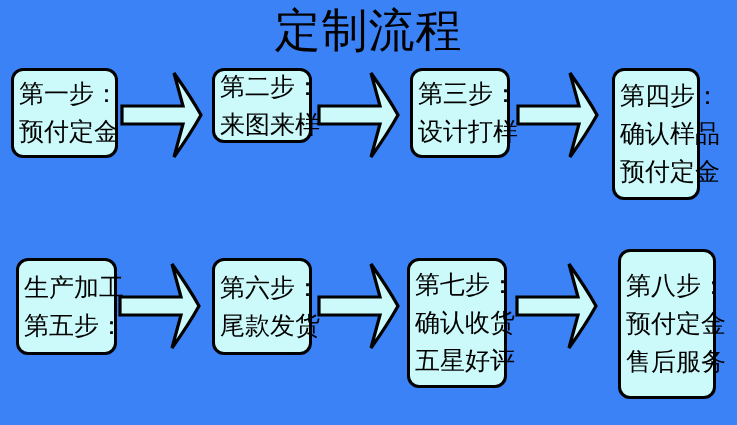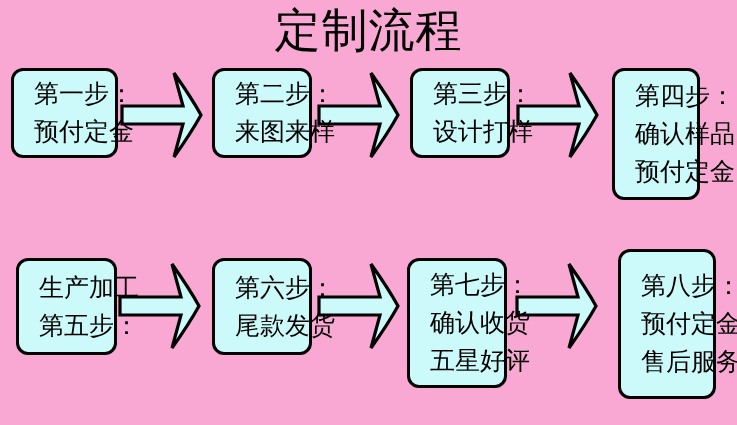--- a/index.html
+++ b/index.html
@@ -11,21 +11,21 @@
     height: 425px;
     background: #ccfafa;
     font-family: "DejaVu Sans", "Liberation Sans", sans-serif;
     overflow: hidden;
     position: relative;
   }
   #canvas {
     position: relative;
     width: 737px;
     height: 425px;
-    background: #f9a8d4;
+    background: #3b82f6;
   }
   .title {
     position: absolute;
     left: 0;
     top: 4px;
     width: 737px;
     text-align: center;
     font-size: 46px;
     line-height: 52px;
     color: #000000;
@@ -35,21 +35,21 @@
   .step-box {
     position: absolute;
     box-sizing: border-box;
     border: 3px solid #000000;
     border-radius: 12px;
     background: #ccfafa;
     display: flex;
     flex-direction: column;
     justify-content: center;
     align-items: flex-start;
-    padding-left: 20px;
+    padding-left: 5px;
   }
   .step-line {
     font-size: 25px;
     line-height: 38px;
     color: #000000;
     white-space: nowrap;
     letter-spacing: 0px;
   }
   .arrow {
     position: absolute;
@@ -77,21 +77,21 @@
       </div>
       <div class="arrow" style="left: 517px; top: 71px; width: 82px; height: 88px;">
         <svg width="82" height="88" viewBox="0 0 82 88" preserveAspectRatio="none">
           <path d="M 1,35 L 62,35 L 53,2 Q 70,26 80,44 Q 70,62 53,86 L 62,53 L 1,53 Z" fill="#ccfafa" stroke="#000000" stroke-width="3.2" stroke-linejoin="miter" vector-effect="non-scaling-stroke"></path>
         </svg>
       </div>
       <div class="step-box" style="left: 11px; top: 68px; width: 107px; height: 90px;">
         <div class="step-line">第一步：</div>
         <div class="step-line">预付定金</div>
       </div>
-      <div class="step-box" style="left: 212px; top: 68px; width: 100px; height: 90px;">
+      <div class="step-box" style="left: 212px; top: 68px; width: 100px; height: 75px;">
         <div class="step-line">第二步：</div>
         <div class="step-line">来图来样</div>
       </div>
       <div class="step-box" style="left: 410px; top: 68px; width: 100px; height: 90px;">
         <div class="step-line">第三步：</div>
         <div class="step-line">设计打样</div>
       </div>
       <div class="step-box" style="left: 612px; top: 68px; width: 88px; height: 132px;">
         <div class="step-line">第四步：</div>
         <div class="step-line">确认样品</div>

